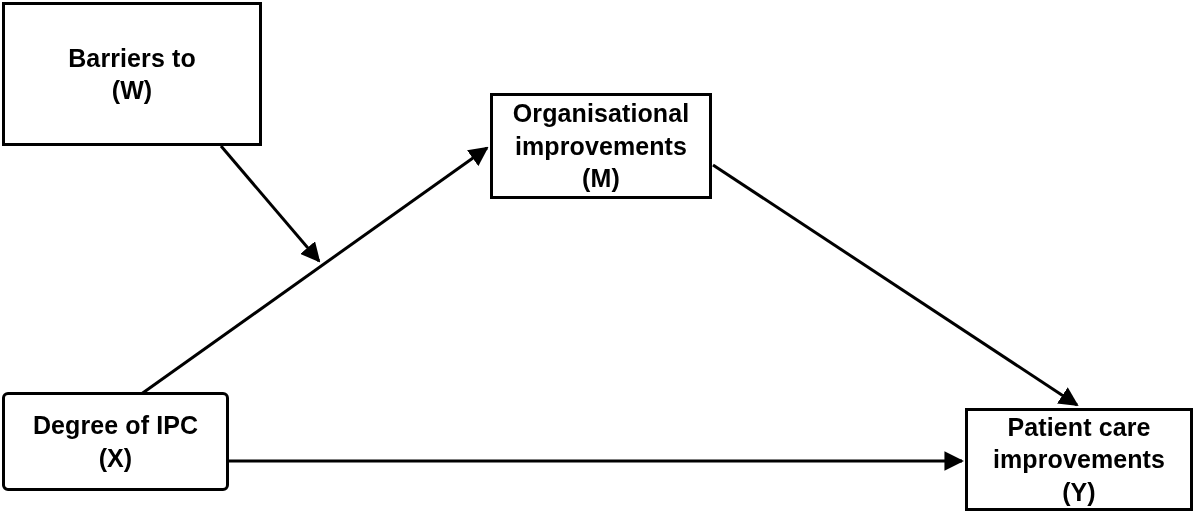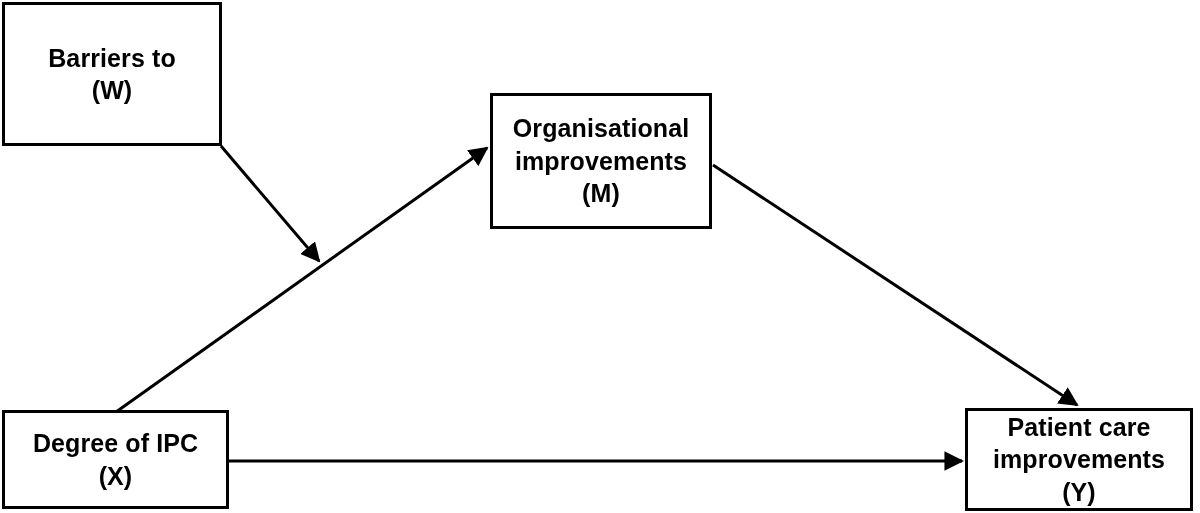--- a/index.html
+++ b/index.html
@@ -40,23 +40,23 @@
   }
   .node-line {
     display: block;
     font-weight: bold;
     color: #000000;
     font-size: 25px;
     line-height: 1.30;
     letter-spacing: 0.1px;
     white-space: nowrap;
   }
-  #node-w  { left: 2px;   top: 2px;   width: 220px; height: 144px; }
-  #node-m  { left: 490px; top: 93px;  width: 222px; height: 136px; }
-  #node-x  { left: 2px;   top: 410px; width: 227px; height: 99px;  }
+  #node-w  { left: 2px;   top: 2px;   width: 260px; height: 144px; }
+  #node-m  { left: 490px; top: 93px;  width: 222px; height: 106px; }
+  #node-x  { left: 2px;   top: 392px; width: 227px; height: 99px; border-radius: 6px;  }
   #node-y  { left: 965px; top: 408px; width: 228px; height: 103px; text-align: center; }
 </style>
 </head>
 <body>
 
 <div id="diagram-canvas">
 
   <svg id="edge-layer" viewBox="0 0 1200 513" width="1200" height="513" xmlns="http://www.w3.org/2000/svg">
     <defs>
       <marker id="arrowhead" viewBox="0 0 10 10" refX="9" refY="5" markerWidth="6.5" markerHeight="6.5" orient="auto-start-reverse">

